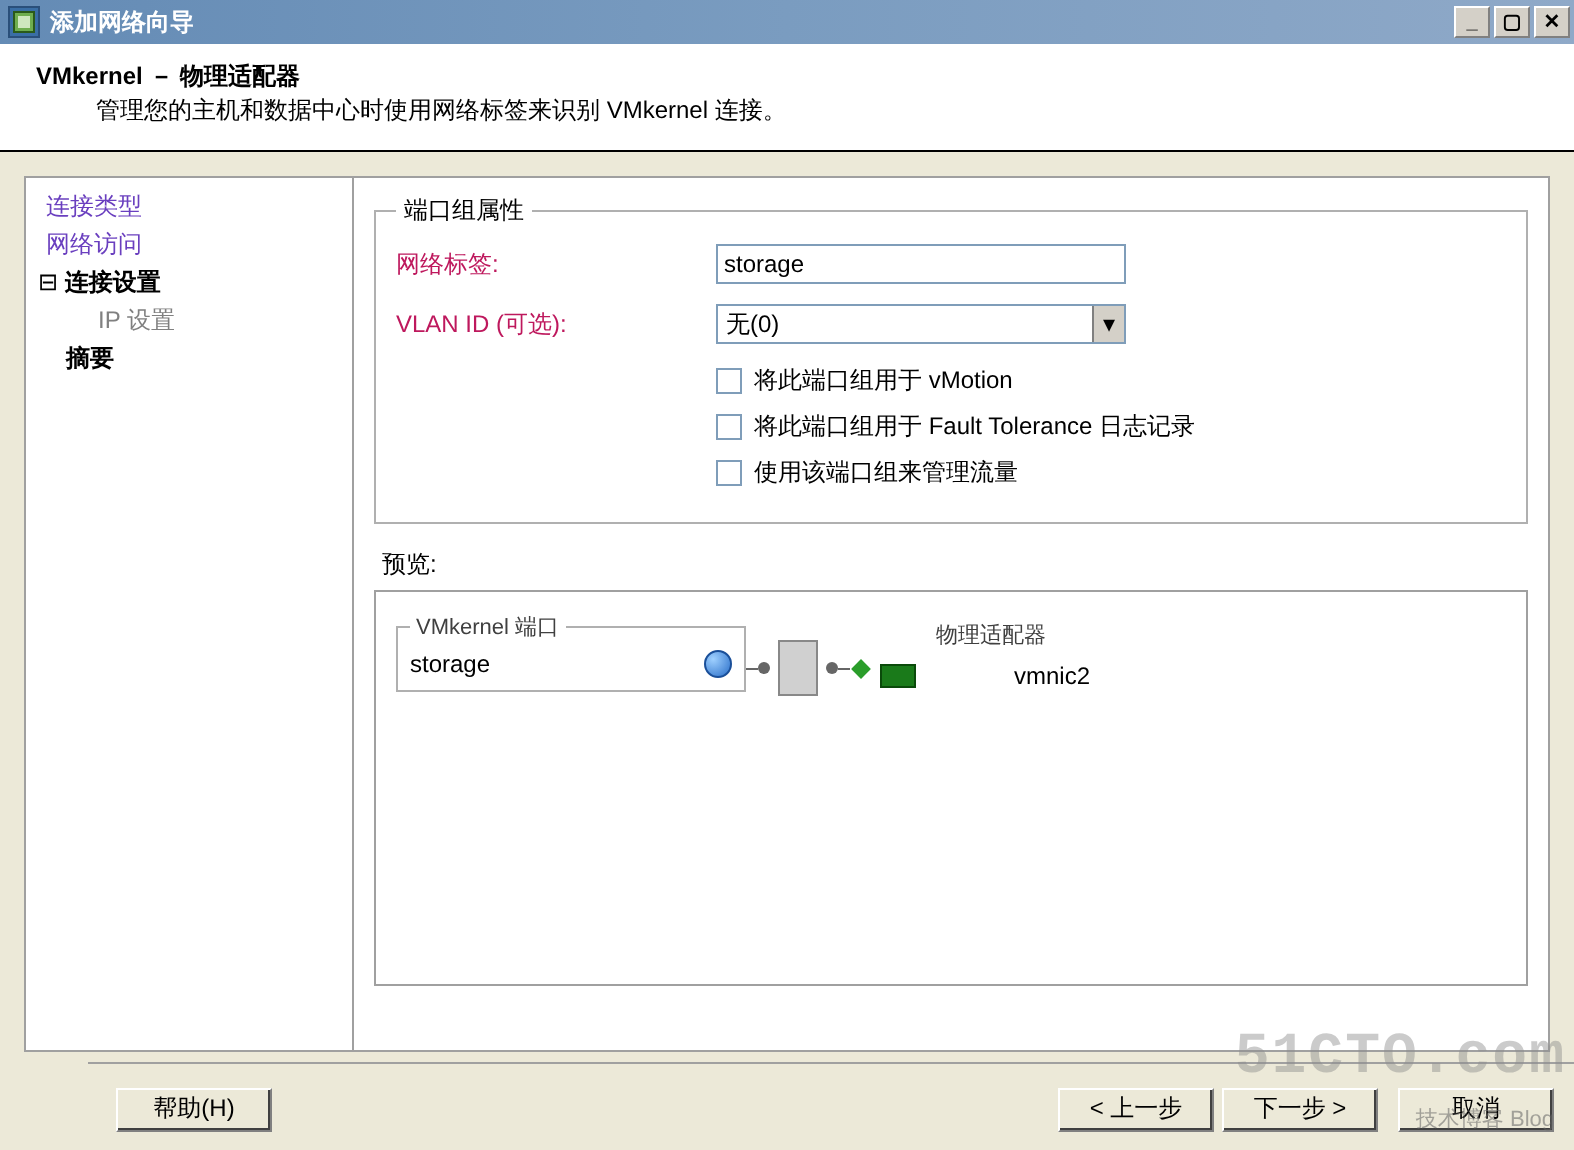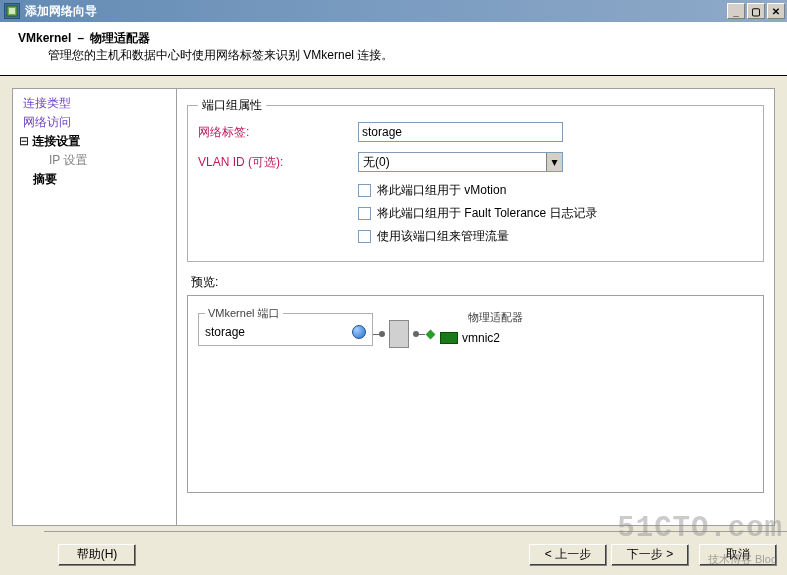--- a/index.html
+++ b/index.html
@@ -138,21 +138,21 @@
   .nicicon {
     width:18px; height:12px;
     background:#1a7a1a; border:1px solid #0a4a0a;
     margin:0 4px;
   }
   .diagram .fright {
     padding: 2px 0 0 0;
     position:relative;
   }
   .fright .flegend { font-size:11px; color:#404040; padding-left: 32px; margin-bottom: 6px;}
-  .nicrow { display:flex; align-items:center;}
+  .nicrow { display:flex; align-items:center;gap:45px;}
   .button-bar {
     position:absolute;
     bottom: 4px; left:0; right:0;
     height: 40px;
     padding: 6px 10px 0 14px;
     display:flex; align-items:center;
     border-top: 1px solid #a0a0a0;
     margin-left: 44px;
   }
   .btn {

